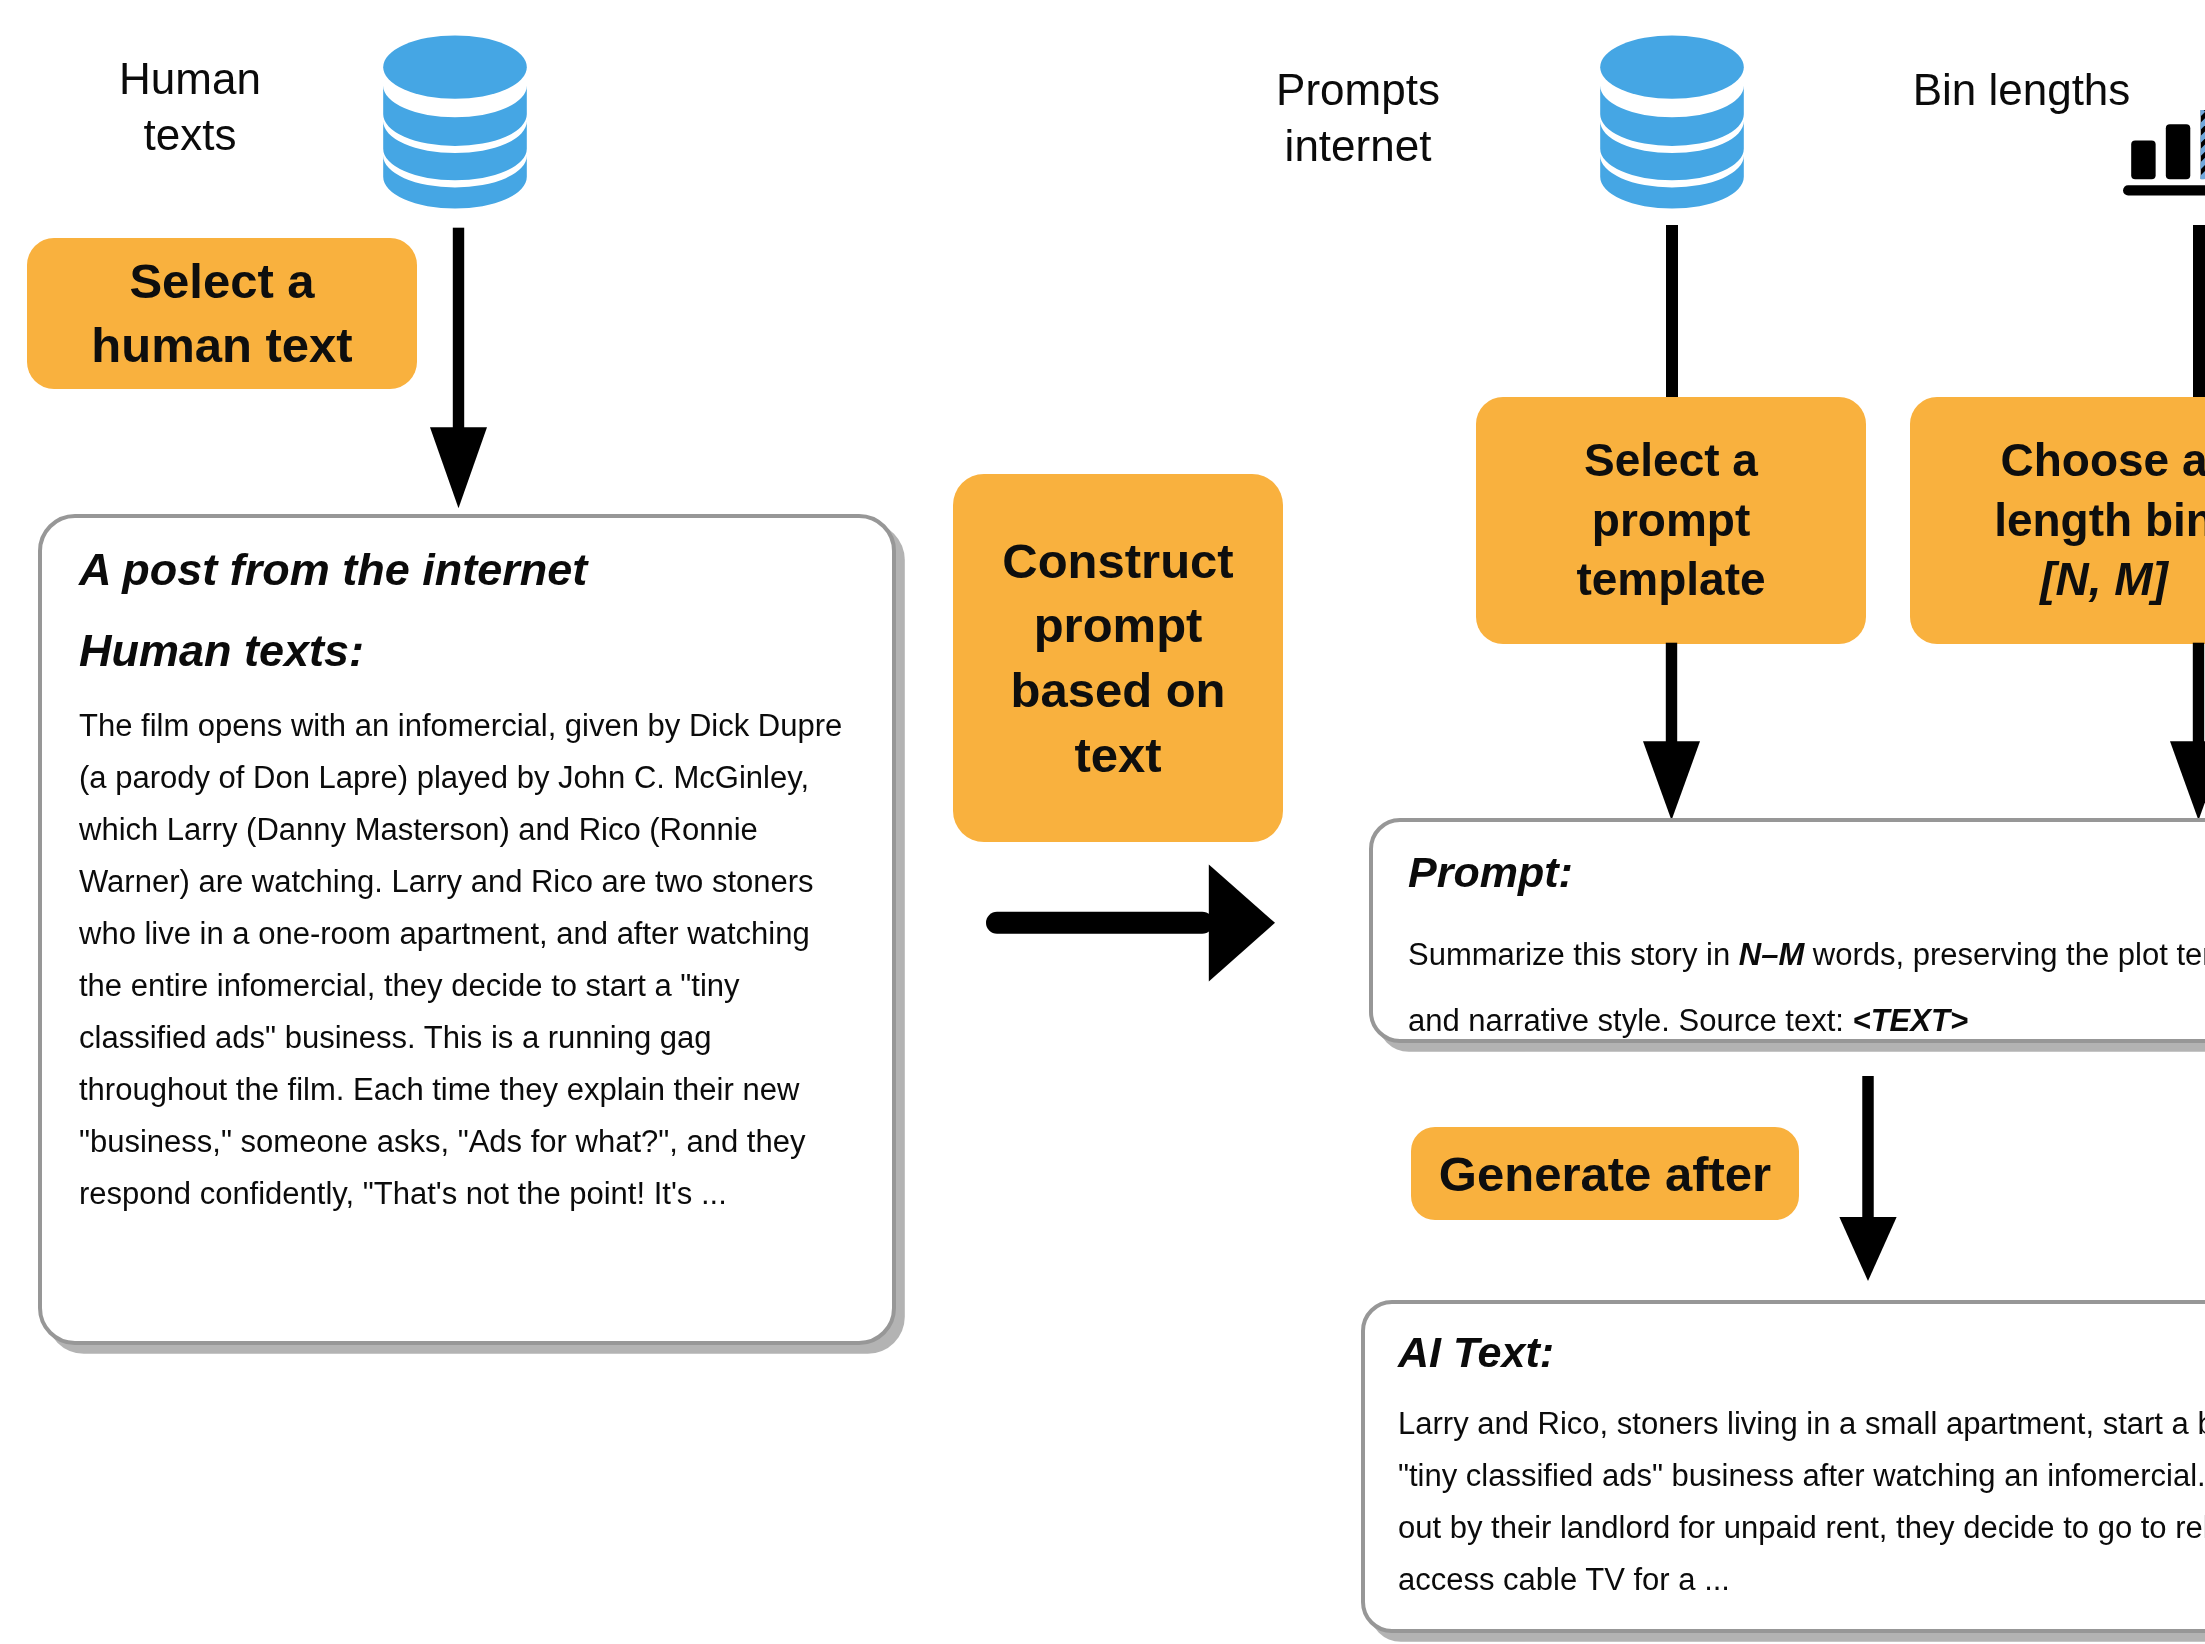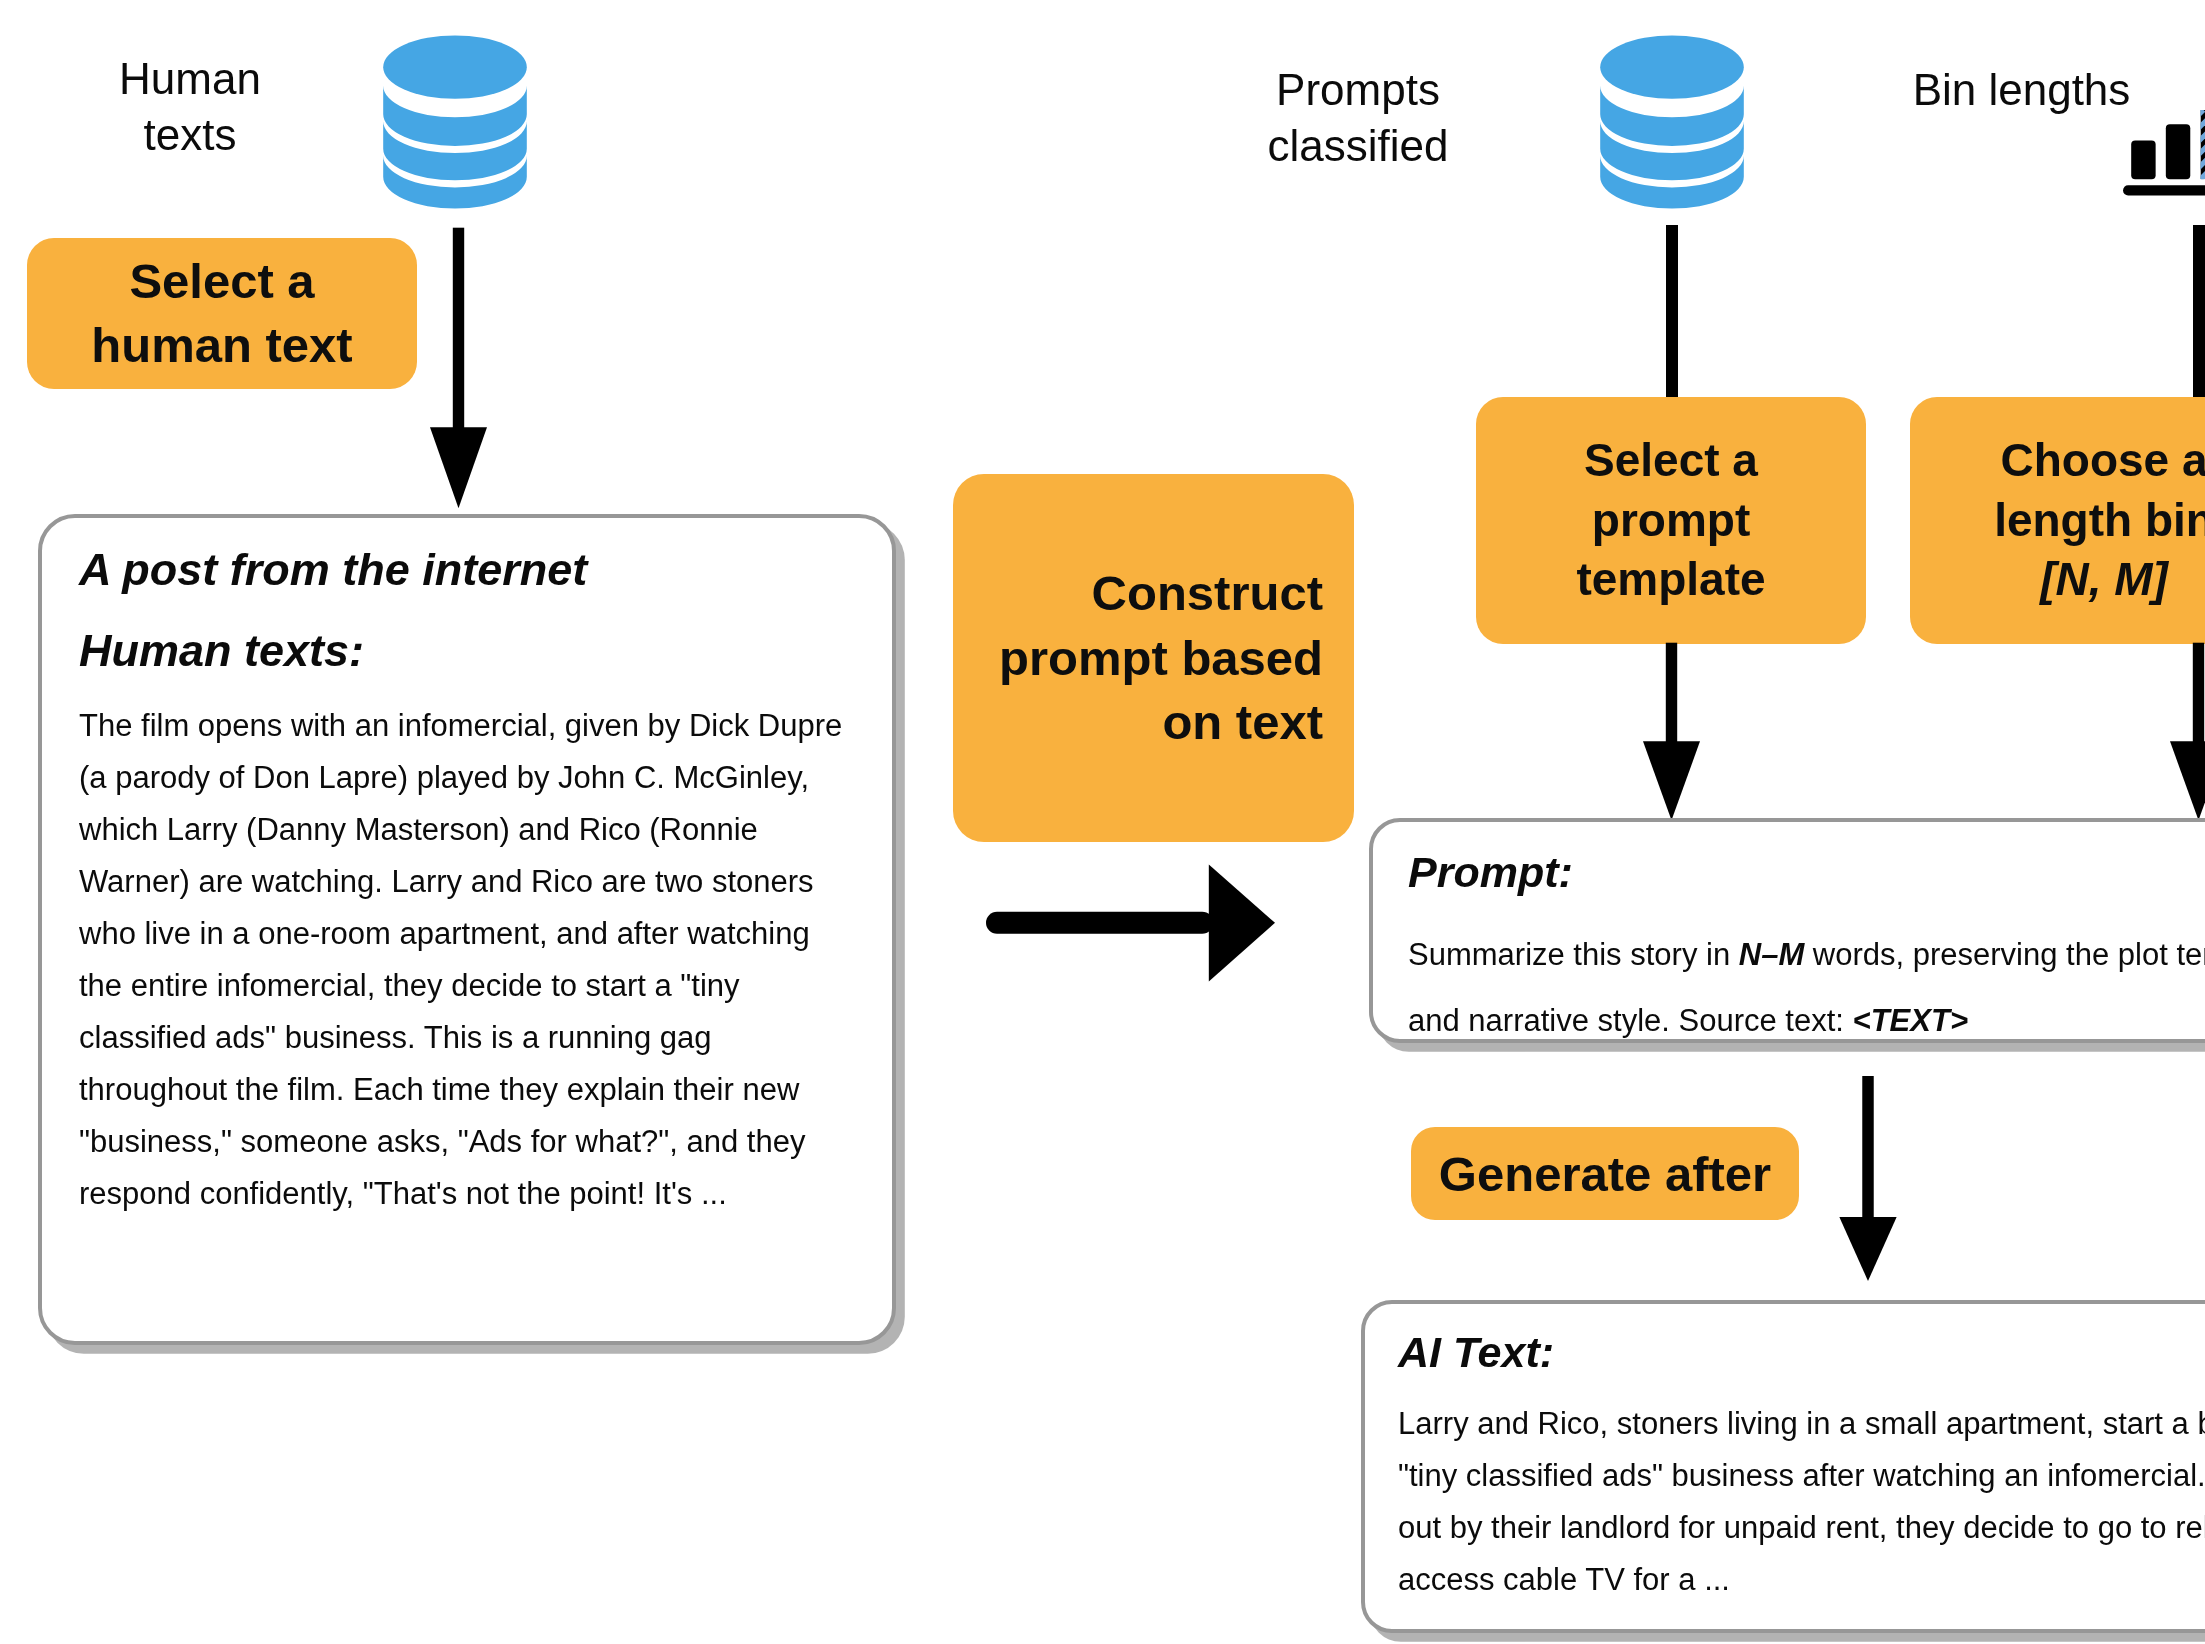--- a/index.html
+++ b/index.html
@@ -58,30 +58,30 @@
   <div class="orange-box" style="left:27px;top:238px;width:390px;height:151px;font-size:49px;padding:0 53px;line-height:1.3;">
     <span>Select a human text</span>
   </div>
 
   <div class="outlined-box" style="left:38px;top:514px;width:858px;height:831px;padding:25px 37px;">
     <div class="box-title" style="font-size:45px;margin-bottom:26.5px;">A post from the internet</div>
     <div class="box-title" style="font-size:45px;margin-bottom:21px;">Human texts:</div>
     <div class="body-text">The film opens with an infomercial, given by Dick Dupre (a parody of Don Lapre) played by John C. McGinley, which Larry (Danny Masterson) and Rico (Ronnie Warner) are watching. Larry and Rico are two stoners who live in a one-room apartment, and after watching the entire infomercial, they decide to start a "tiny classified ads" business. This is a running gag throughout the film. Each time they explain their new "business," someone asks, "Ads for what?", and they respond confidently, "That's not the point! It's ...</div>
   </div>
 
-  <div class="orange-box" style="left:953px;top:474px;width:401px;height:368px;font-size:49px;border-radius:31px;padding:0 31px;line-height:1.32;text-align:right;">
+  <div class="orange-box" style="left:953px;top:474px;width:330px;height:368px;font-size:49px;border-radius:31px;padding:0 31px;line-height:1.32;">
     <span>Construct prompt based on text</span>
   </div>
 
   <svg class="arrow" style="left:986px;top:860px;width:289px;height:126px;" viewBox="0 0 655 285">
     <rect x="0" y="117" width="515" height="50" rx="25"></rect>
     <polygon points="505,10 505,275 655,142"></polygon>
   </svg>
 
-  <div class="icon-label" style="left:1208px;top:62px;width:300px;">Prompts classified</div>
+  <div class="icon-label" style="left:1208px;top:62px;width:300px;">Prompts internet</div>
 
   <svg class="arrow" style="left:1599px;top:35px;width:146px;height:174px;" viewBox="0 0 330 395" aria-hidden="true">
     <ellipse cx="165" cy="73" rx="163" ry="72" fill="#45A6E4"></ellipse>
     <path d="M2 115 A163 72 0 0 0 328 115 L328 180 A163 72 0 0 1 2 180 Z" fill="#45A6E4"></path>
     <path d="M2 196 A163 72 0 0 0 328 196 L328 258 A163 72 0 0 1 2 258 Z" fill="#45A6E4"></path>
     <path d="M2 274 A163 72 0 0 0 328 274 L328 322 A163 72 0 0 1 2 322 Z" fill="#45A6E4"></path>
   </svg>
 
   <div class="icon-label" style="left:1898px;top:62px;width:247px;">Bin lengths</div>
 

